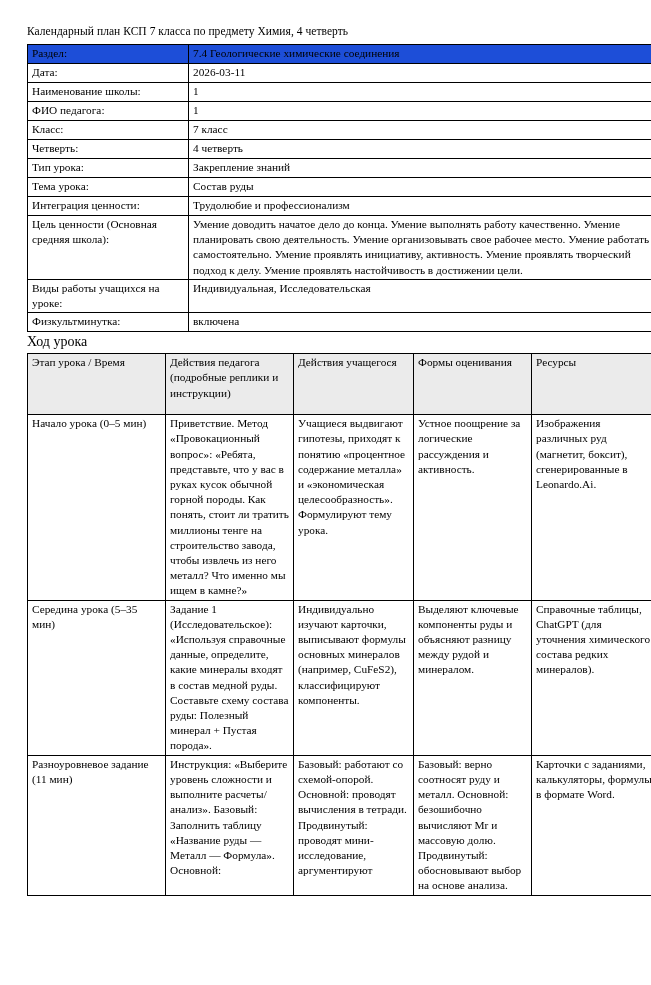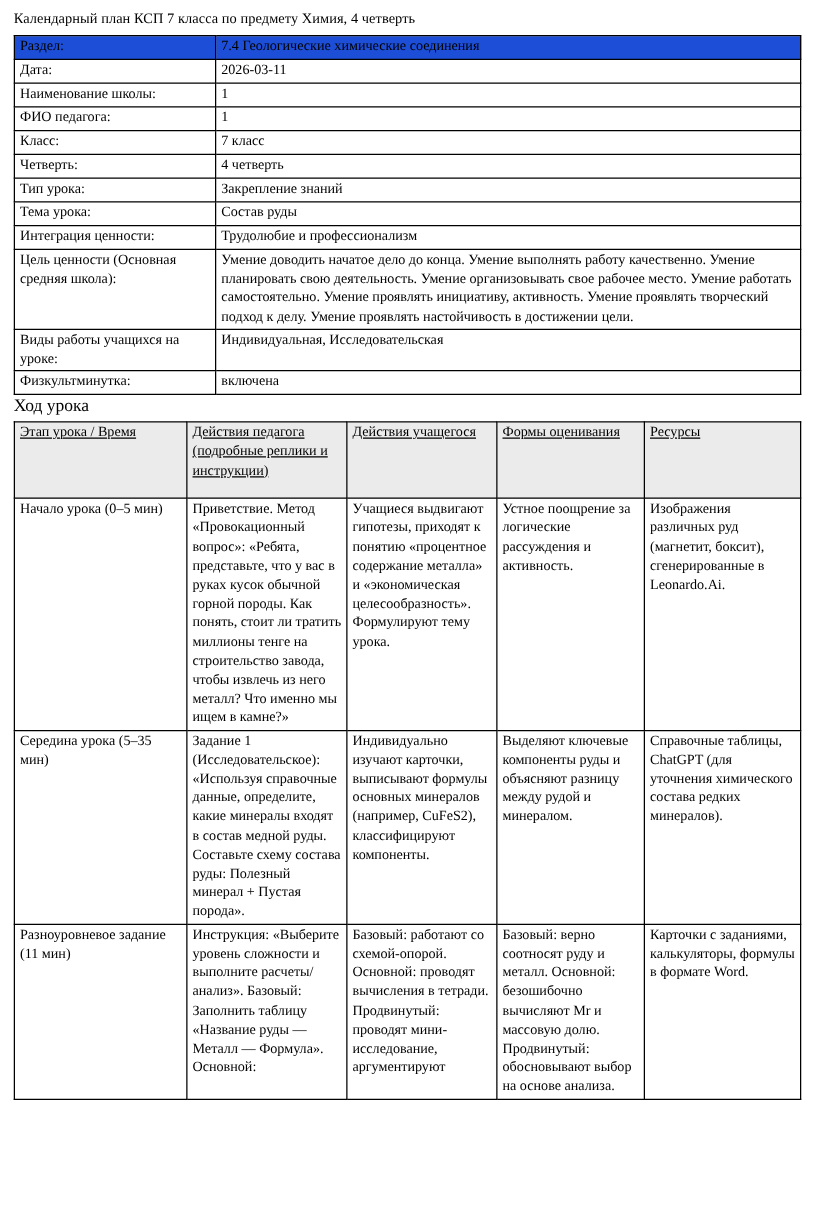--- a/index.html
+++ b/index.html
@@ -13,21 +13,21 @@
     height: 985px;
     overflow: hidden;
     font-family: "Liberation Serif", "DejaVu Serif", serif;
     color: #000000;
     -webkit-font-smoothing: antialiased;
   }
   .page {
     position: relative;
     width: 651px;
     height: 985px;
-    padding: 0;
+    padding: 16px;
     box-sizing: border-box;
     overflow: hidden;
   }
   .doc-title {
     font-size: 11.5px;
     line-height: 14px;
     margin: 8px 0 6px 11px;
     font-weight: normal;
     letter-spacing: 0.05px;
   }
@@ -62,21 +62,21 @@
   .info-table td { height: 16px; }
 
   
   .flow-table { margin-top: 2px; }
   .flow-table col.c1 { width: 138px; }
   .flow-table col.c2 { width: 128px; }
   .flow-table col.c3 { width: 120px; }
   .flow-table col.c4 { width: 118px; }
   .flow-table col.c5 { width: 125px; }
   .flow-table thead td { background: #ebebeb; }
-  .flow-table thead td { height: 58px; text-decoration: underline; }
+  .flow-table thead td { height: 58px; }
 </style>
 </head>
 <body>
 
 <div class="page">
 
   <div class="doc-title">Календарный план КСП 7 класса по предмету Химия, 4 четверть</div>
 
   <table class="info-table">
     <colgroup>

